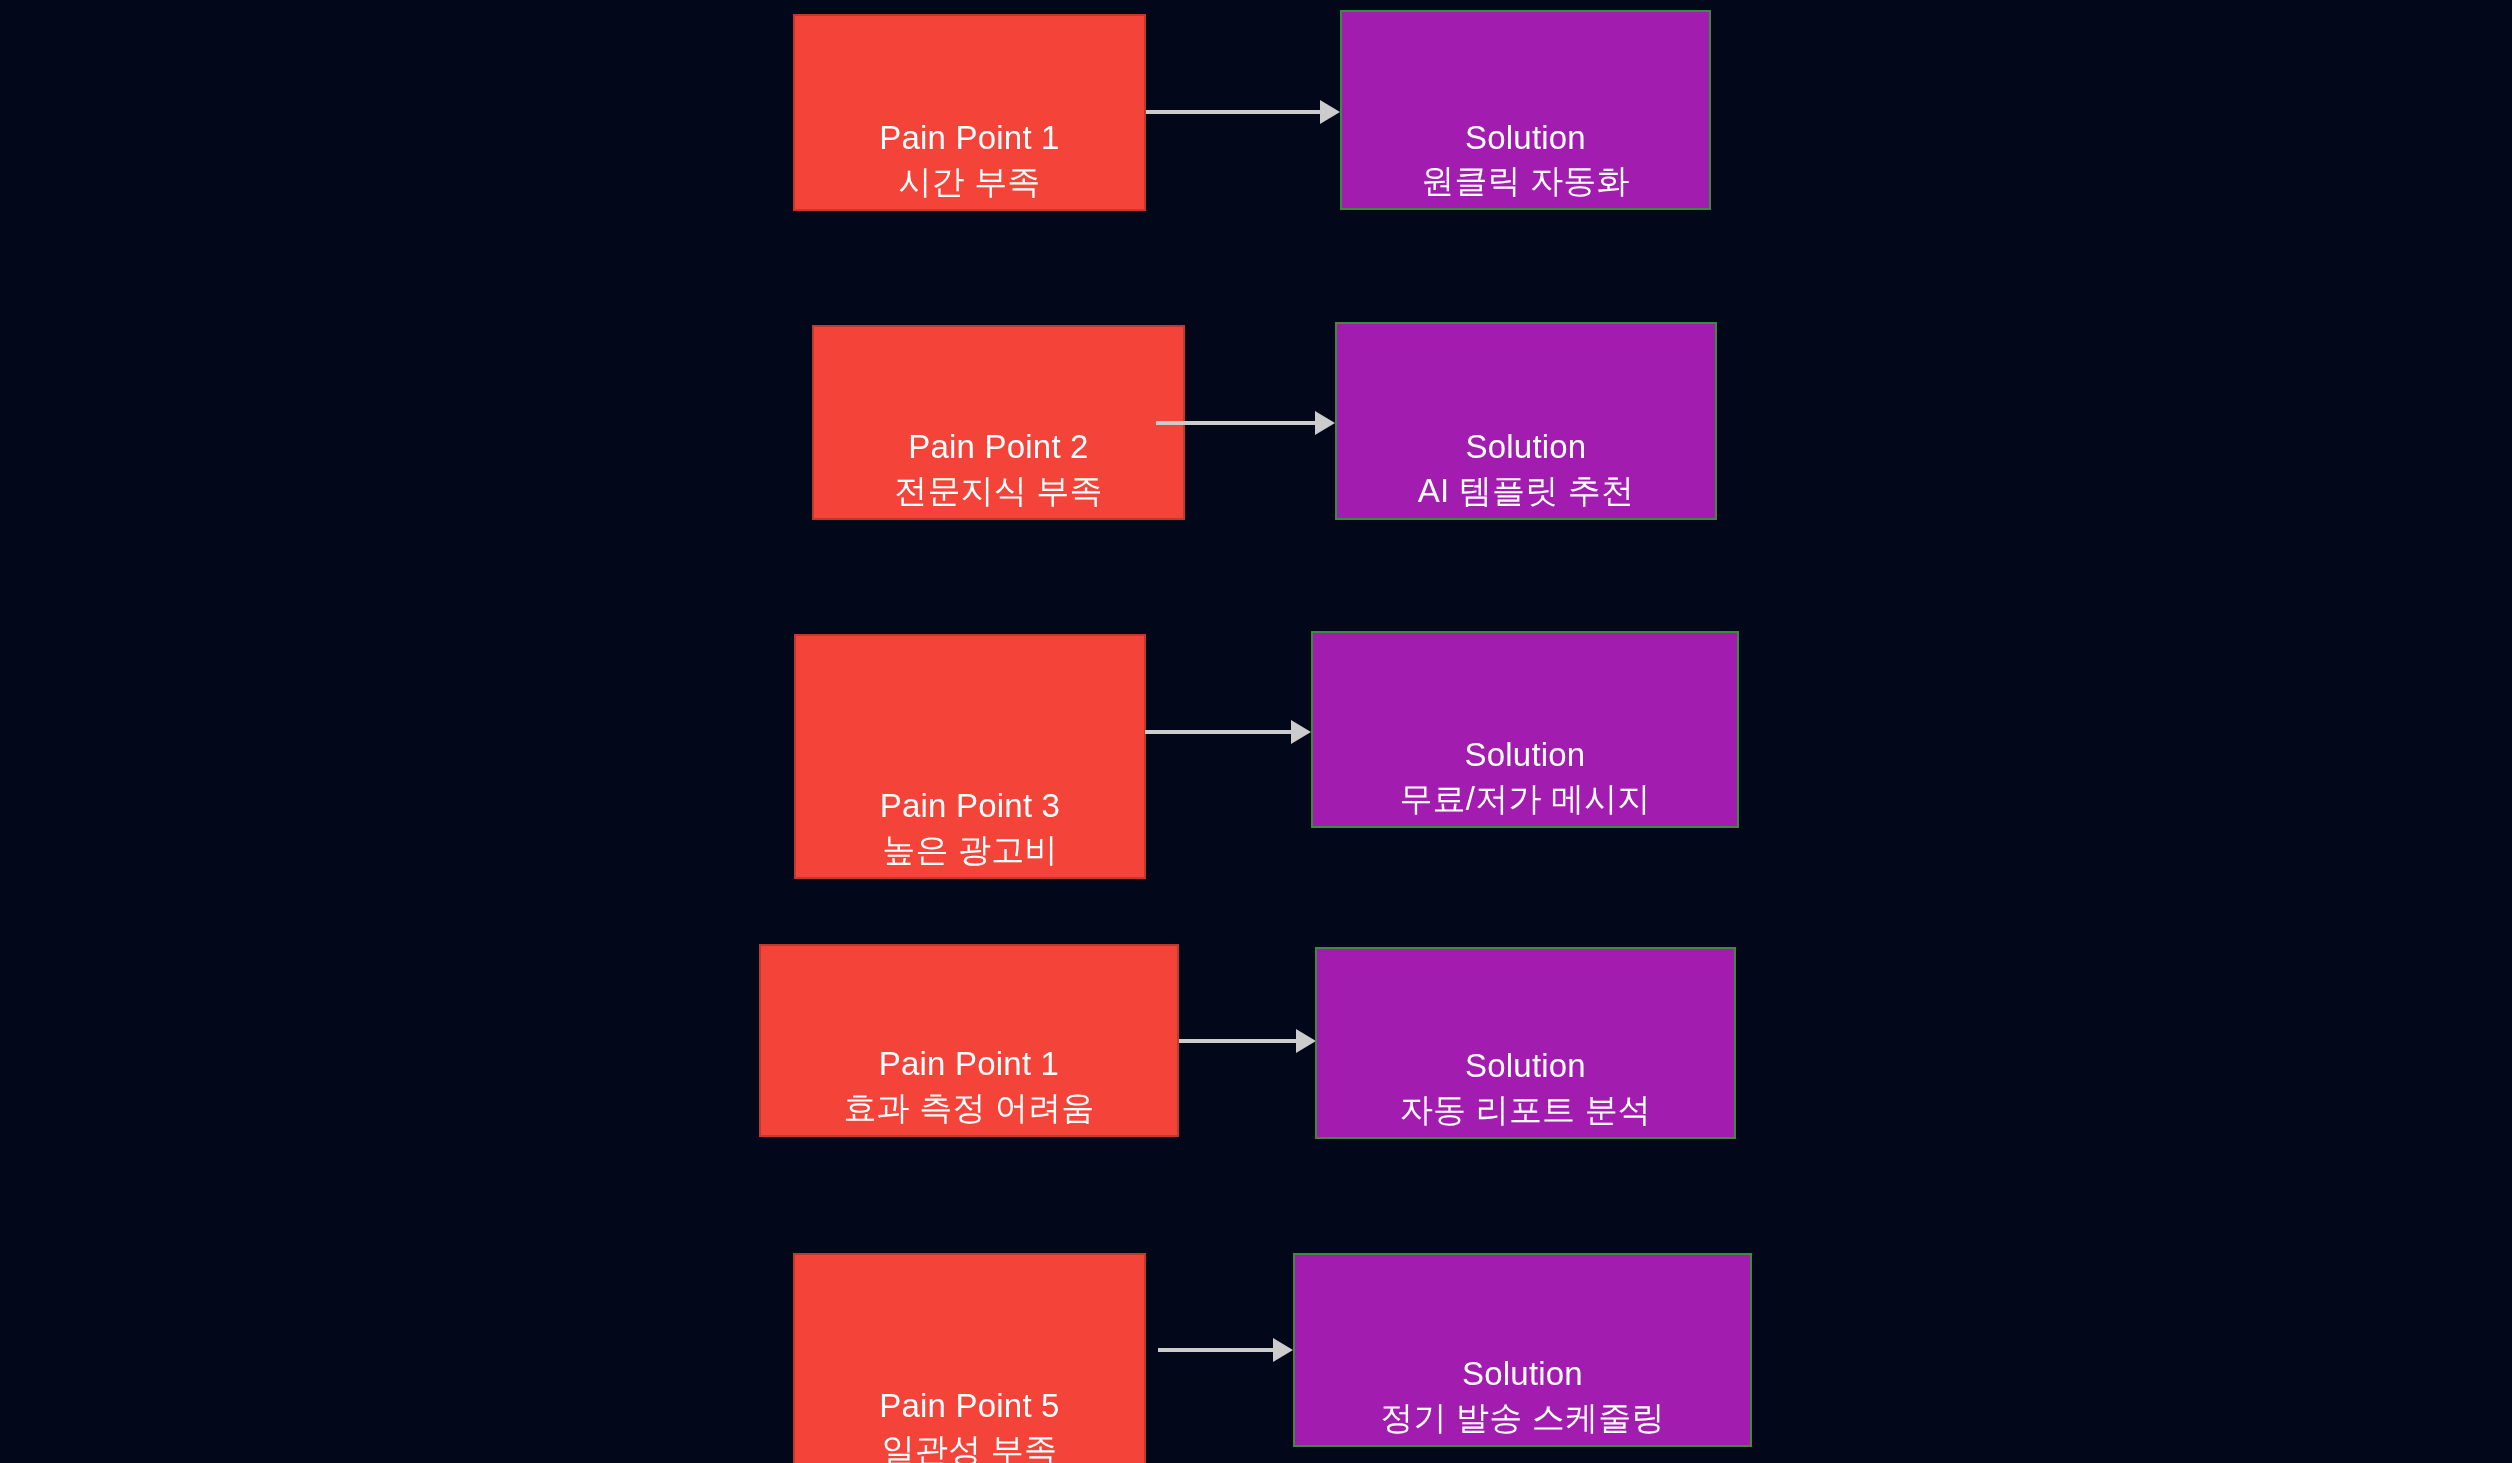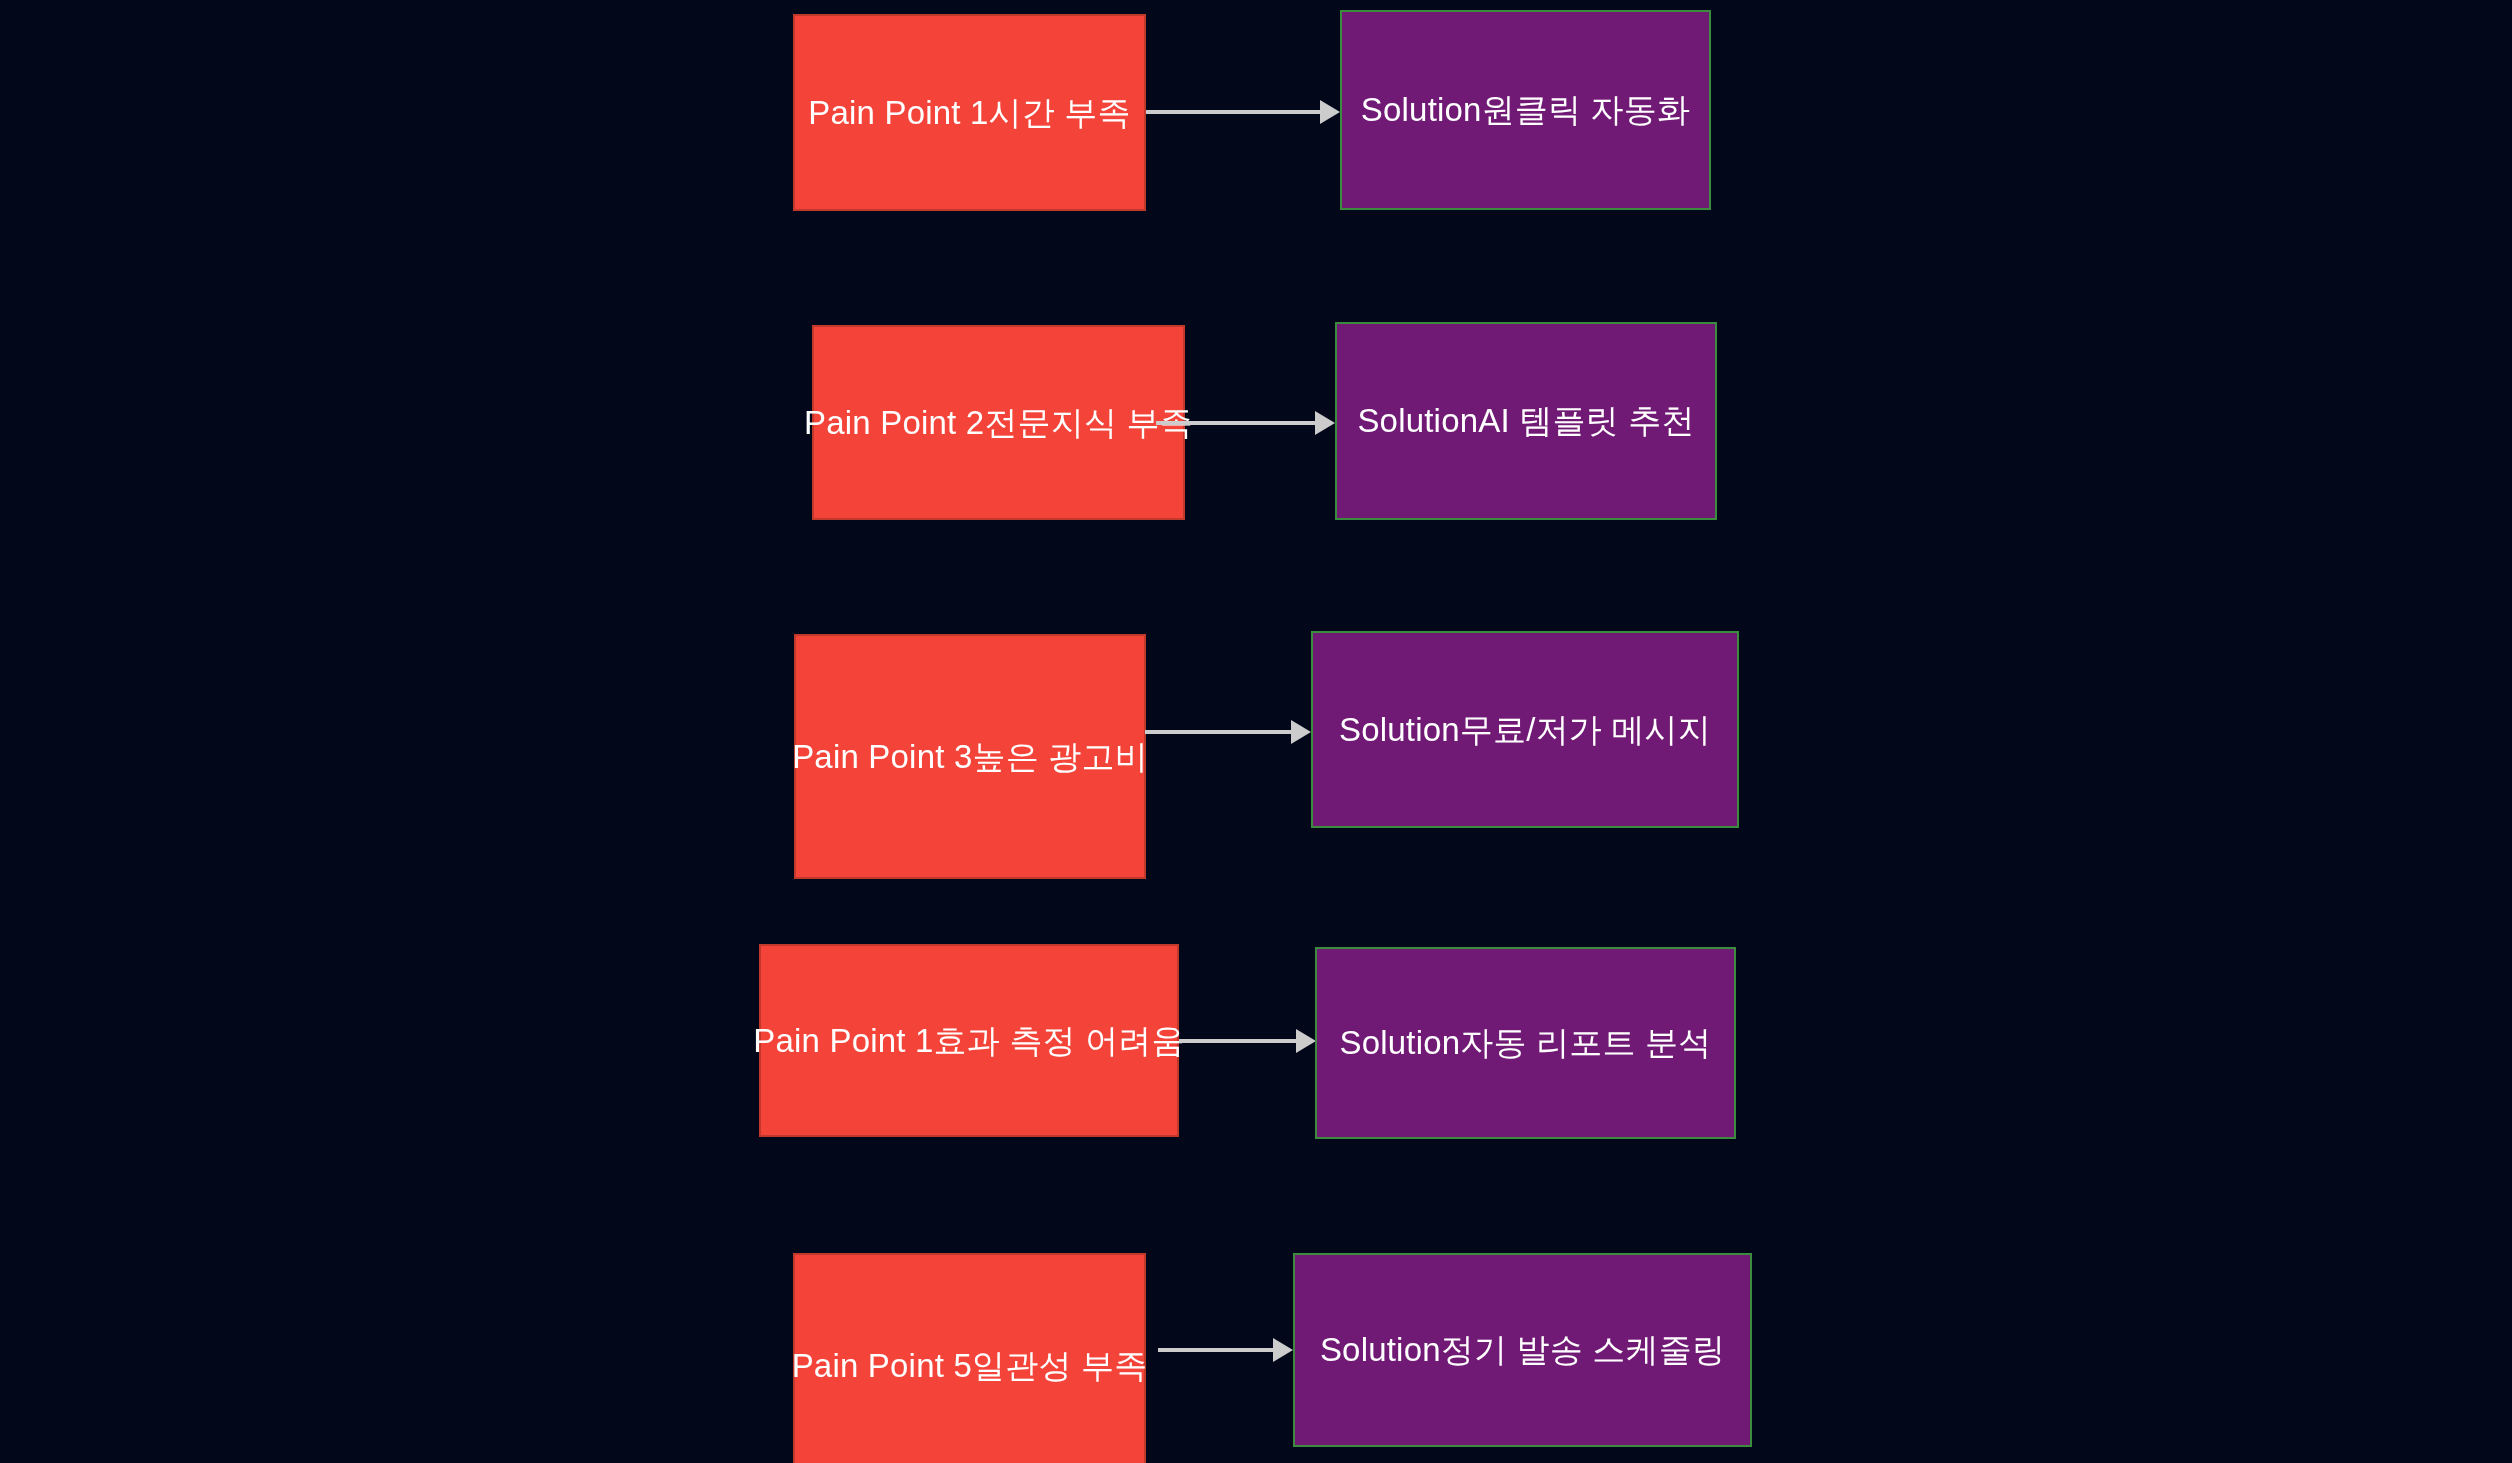--- a/index.html
+++ b/index.html
@@ -21,38 +21,39 @@
     position: relative;
     width: 2512px;
     height: 1464px;
     background: #02071a;
   }
 
   
   .node {
     position: absolute;
     display: flex;
+    flex-direction: column;
     align-items: center;
-    justify-content: center;
+    justify-content: flex-end;
     text-align: center;
     color: #ffffff;
     font-size: 33px;
     line-height: 1.32;
     letter-spacing: 0.2px;
     font-weight: 400;
     padding: 5.5px 9.2px;
   }
 
   .node.pain {
     background: #f4443a;
     border: 2.8px solid #c0392b;
   }
 
   .node.solution {
-    background: #701a75;
+    background: #a21caf;
     border: 2.8px solid #3c8c40;
   }
 
   .node-line {
     display: block;
     white-space: nowrap;
   }
 
   
   .arrow {

